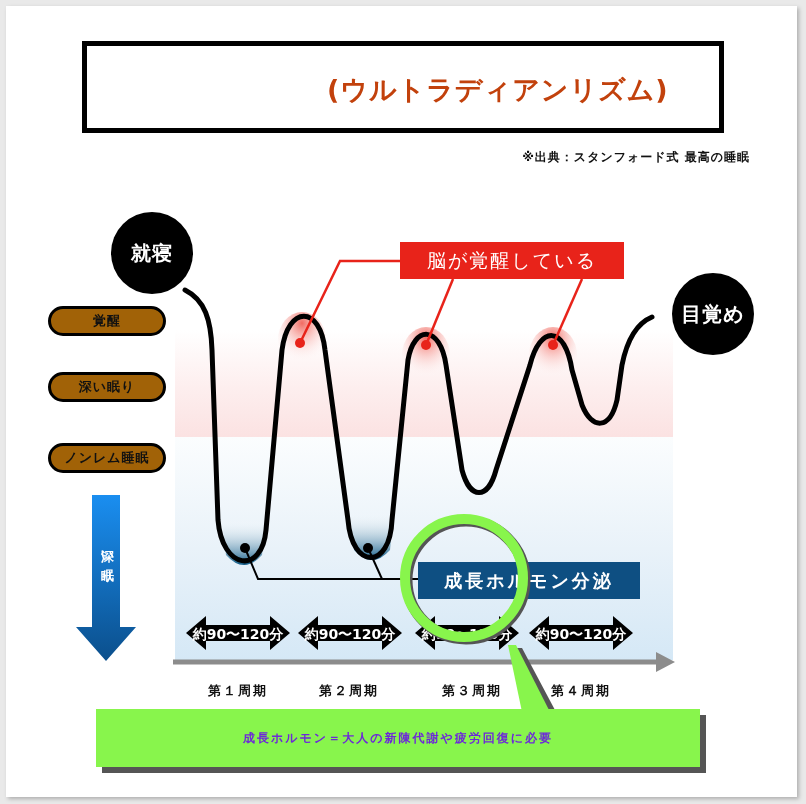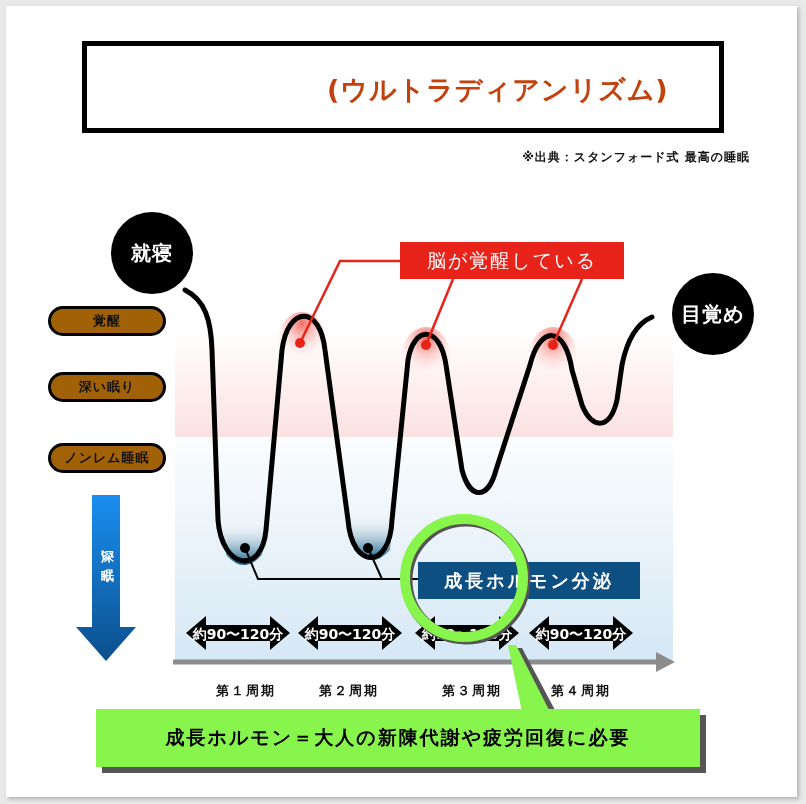--- a/index.html
+++ b/index.html
@@ -75,21 +75,21 @@
       color: #fff; font-size: 14px; font-weight: bold; white-space: nowrap;
     }
     .period-label {
       position: absolute; top: 682px; width: 100px; text-align: center;
       font-size: 13px; font-weight: bold; color: #111; letter-spacing: 2px;
     }
     .callout {
       position: absolute; left: 96px; top: 709px; width: 604px; height: 58px;
       background: #88f54c; box-shadow: 6px 6px 0 #555;
       display: flex; align-items: center; justify-content: center;
-      font-size: 19px; font-weight: bold; color: #000000; letter-spacing: 2px;
+      font-size: 12px; font-weight: bold; color: #6d28d9; letter-spacing: 2px;
     }
     svg.overlay { position: absolute; left: 0; top: 0; }
   </style>
 </head>
 <body>
 
 <div class="page"></div>
 
 <div class="title-box">
   <span class="title-sub">(ウルトラディアンリズム)</span>
@@ -200,18 +200,18 @@
   <span>約90〜120分</span>
 </div>
 
 <svg class="overlay" width="806" height="804">
   <circle cx="464" cy="578" r="59" fill="none" stroke="#555" stroke-width="11" transform="translate(2,2)"></circle>
   <circle cx="464" cy="578" r="59" fill="none" stroke="#88f54c" stroke-width="10"></circle>
   <polygon points="512,648 522,648 556,712 530,712" fill="#555"></polygon>
   <polygon points="508,645 516,645 550,712 522,712" fill="#88f54c"></polygon>
 </svg>
 
-<div class="period-label" style="left:196px">第１周期</div>
+<div class="period-label" style="left:188px">第１周期</div>
 <div class="period-label" style="left:299px">第２周期</div>
 <div class="period-label" style="left:422px">第３周期</div>
 <div class="period-label" style="left:531px">第４周期</div>
 
 <div class="callout">成長ホルモン＝大人の新陳代謝や疲労回復に必要</div>
 
 </body></html>

